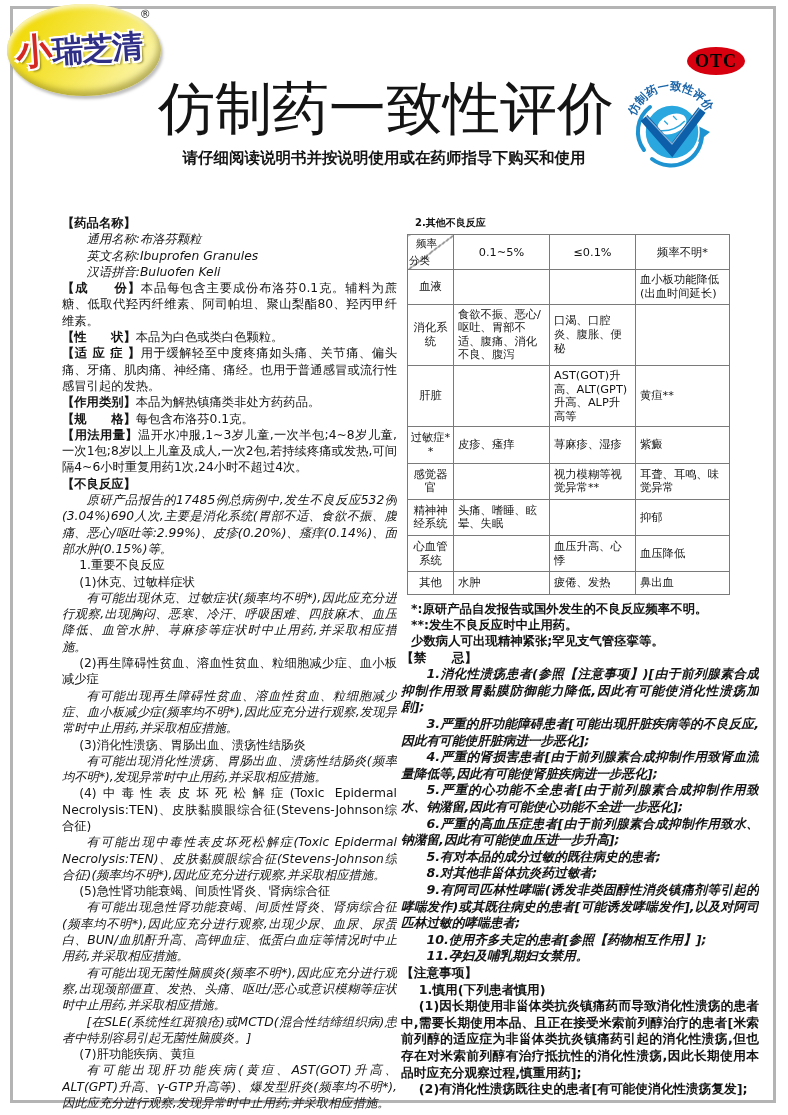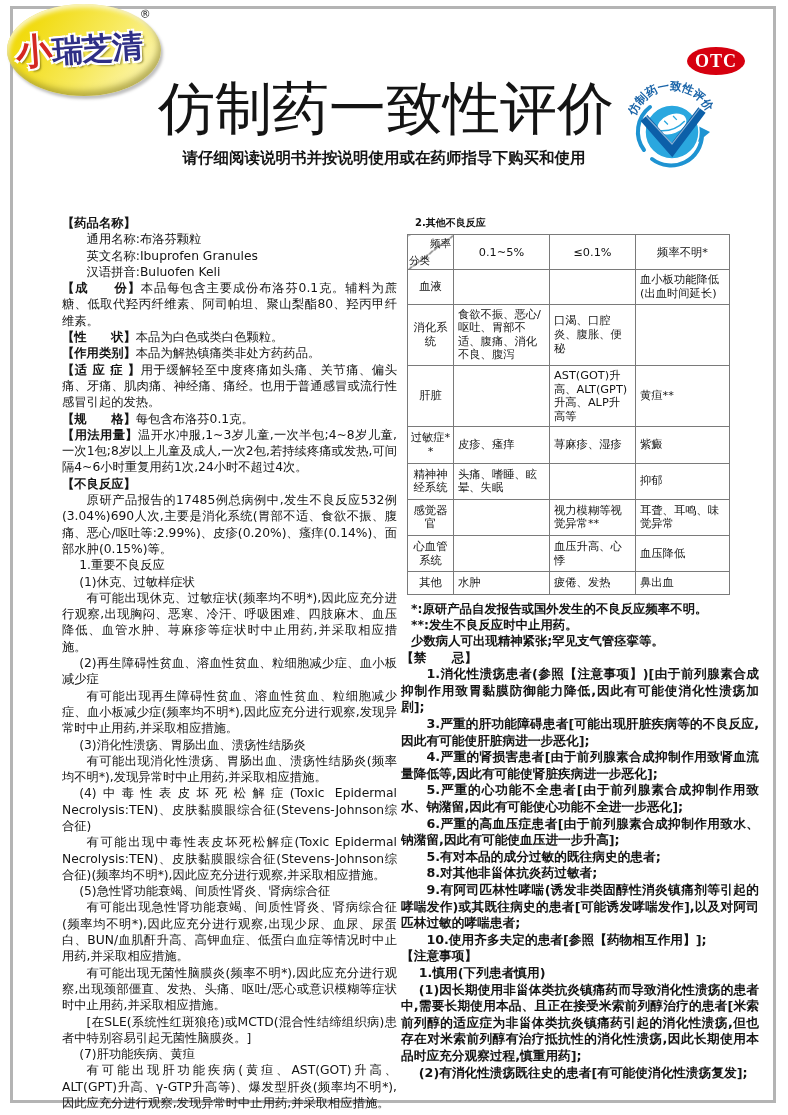--- a/index.html
+++ b/index.html
@@ -16,49 +16,49 @@
     box-shadow:inset -3px -5px 6px rgba(120,110,10,.5),inset 2px 3px 5px rgba(255,255,255,.8),2px 3px 3px rgba(0,0,0,.25);
     display:flex;align-items:center;justify-content:center;}
   .logo-inner{white-space:nowrap;transform:rotate(-4deg);margin-top:-4px;}
   .logo-xiao{color:#d42822;font-size:36px;font-weight:bold;
     text-shadow:-2px -2px 0 #fff,2px -2px 0 #fff,-2px 2px 0 #fff,2px 2px 0 #fff,3px 3px 2px rgba(90,80,0,.6);}
   .logo-rest{color:#2f2f86;font-size:31px;font-weight:bold;letter-spacing:-1px;
     text-shadow:-2px -2px 0 #fff,2px -2px 0 #fff,-2px 2px 0 #fff,2px 2px 0 #fff,3px 3px 2px rgba(90,80,0,.6);}
   .logo-reg{color:#222;font-size:11px;vertical-align:top;position:relative;top:-12px;
     text-shadow:-1px -1px 0 #fff,1px 1px 0 #fff;}
   .otc{position:absolute;left:687px;top:47px;width:58px;height:28px;border-radius:50%;
-    background:#d6000f;color:#ffffff;text-align:center;line-height:28px;
+    background:#d6000f;color:#000000;text-align:center;line-height:28px;
     font-family:"Liberation Serif","DejaVu Serif",serif;font-size:18px;font-weight:bold;letter-spacing:1px;}
   .doc-title{position:absolute;left:158px;top:72px;width:452px;height:72px;line-height:72px;
     text-align:center;font-size:57px;font-weight:500;letter-spacing:0px;white-space:nowrap;}
   .doc-subtitle{position:absolute;left:158px;top:148px;width:452px;text-align:center;
     font-size:15.5px;font-weight:bold;white-space:nowrap;}
   .badge{position:absolute;left:628px;top:74px;width:88px;height:100px;}
   
   .col{position:absolute;top:215px;overflow:hidden;}
   .col-left{left:62px;width:335px;font-size:12.3px;line-height:16.3px;}
   .col-right{left:401px;width:358px;font-size:12.7px;line-height:16.4px;}
   .para{text-align:justify;}
   .ind0{text-indent:0;}
   .ind1{text-indent:1.4em;}
-  .ind2{text-indent:2em;}
+  .ind2{text-indent:2em;font-style:italic;}
   .lbl{font-weight:bold;}
   .col-right .para{font-weight:bold;line-height:16.6px;}
   .sec2-title{font-weight:bold;font-size:10px;margin:0 0 3px 14px;}
   
   table.adr{border-collapse:collapse;margin-left:6px;width:322px;
     font-size:11.3px;line-height:13.6px;table-layout:fixed;font-weight:normal;}
   table.adr th,table.adr td{border:1px solid #7a7a7a;padding:3px 4px;vertical-align:middle;
     word-break:break-all;}
   table.adr thead th{text-align:center;font-weight:normal;height:30px;padding:2px 3px;}
   table.adr tbody th{text-align:center;font-weight:normal;padding:4px 2px;}
   table.adr td{text-align:left;}
   .corner{position:relative;
     background:linear-gradient(to bottom right,transparent calc(50% - 0.6px),#7a7a7a calc(50% - 0.6px),#7a7a7a calc(50% + 0.6px),transparent calc(50% + 0.6px));}
-  .corner .c-top{position:absolute;top:2px;right:2px;font-size:10.5px;}
+  .corner .c-top{position:absolute;top:2px;right:16px;font-size:10.5px;}
   .corner .c-bot{position:absolute;bottom:2px;left:1px;font-size:10.5px;}
   .notes{margin:6px 0 1px 10px;font-weight:bold;font-size:12.4px;line-height:16px;}
 </style>
 </head>
 <body>
 
 <div class="frame"></div>
 
 <div class="logo">
   <div class="logo-inner">
@@ -97,22 +97,22 @@
   </svg>
 </div>
 
 <div class="col col-left" id="left-col">
     <div class="para ind0"><span class="lbl">【药品名称】</span></div>
     <div class="para ind2">通用名称:布洛芬颗粒</div>
     <div class="para ind2">英文名称:Ibuprofen Granules</div>
     <div class="para ind2">汉语拼音:Buluofen Keli</div>
     <div class="para ind0"><span class="lbl">【成　　份】</span>本品每包含主要成份布洛芬0.1克。辅料为蔗糖、低取代羟丙纤维素、阿司帕坦、聚山梨酯80、羟丙甲纤维素。</div>
     <div class="para ind0"><span class="lbl">【性　　状】</span>本品为白色或类白色颗粒。</div>
+    <div class="para ind0"><span class="lbl">【适 应 症 】</span>用于缓解轻至中度疼痛如头痛、关节痛、偏头痛、牙痛、肌肉痛、神经痛、痛经。也用于普通感冒或流行性感冒引起的发热。</div>
     <div class="para ind0"><span class="lbl">【作用类别】</span>本品为解热镇痛类非处方药药品。</div>
-    <div class="para ind0"><span class="lbl">【适 应 症 】</span>用于缓解轻至中度疼痛如头痛、关节痛、偏头痛、牙痛、肌肉痛、神经痛、痛经。也用于普通感冒或流行性感冒引起的发热。</div>
     <div class="para ind0"><span class="lbl">【规　　格】</span>每包含布洛芬0.1克。</div>
     <div class="para ind0"><span class="lbl">【用法用量】</span>温开水冲服,1~3岁儿童,一次半包;4~8岁儿童,一次1包;8岁以上儿童及成人,一次2包,若持续疼痛或发热,可间隔4~6小时重复用药1次,24小时不超过4次。</div>
     <div class="para ind0"><span class="lbl">【不良反应】</span></div>
     <div class="para ind2">原研产品报告的17485例总病例中,发生不良反应532例(3.04%)690人次,主要是消化系统(胃部不适、食欲不振、腹痛、恶心/呕吐等:2.99%)、皮疹(0.20%)、瘙痒(0.14%)、面部水肿(0.15%)等。</div>
     <div class="para ind1">1.重要不良反应</div>
     <div class="para ind1">(1)休克、过敏样症状</div>
     <div class="para ind2">有可能出现休克、过敏症状(频率均不明*),因此应充分进行观察,出现胸闷、恶寒、冷汗、呼吸困难、四肢麻木、血压降低、血管水肿、荨麻疹等症状时中止用药,并采取相应措施。</div>
     <div class="para ind1">(2)再生障碍性贫血、溶血性贫血、粒细胞减少症、血小板减少症</div>
     <div class="para ind2">有可能出现再生障碍性贫血、溶血性贫血、粒细胞减少症、血小板减少症(频率均不明*),因此应充分进行观察,发现异常时中止用药,并采取相应措施。</div>
     <div class="para ind1">(3)消化性溃疡、胃肠出血、溃疡性结肠炎</div>
@@ -166,30 +166,30 @@
           <td>AST(GOT)升高、ALT(GPT)升高、ALP升高等</td>
           <td>黄疸**</td>
         </tr>
         <tr>
           <th>过敏症**</th>
           <td>皮疹、瘙痒</td>
           <td>荨麻疹、湿疹</td>
           <td>紫癜</td>
         </tr>
         <tr>
+          <th>感觉器官</th>
+          <td></td>
+          <td>视力模糊等视觉异常**</td>
+          <td>耳聋、耳鸣、味觉异常</td>
+        </tr>
+        <tr>
           <th>精神神经系统</th>
           <td>头痛、嗜睡、眩晕、失眠</td>
           <td></td>
           <td>抑郁</td>
-        </tr>
-        <tr>
-          <th>感觉器官</th>
-          <td></td>
-          <td>视力模糊等视觉异常**</td>
-          <td>耳聋、耳鸣、味觉异常</td>
         </tr>
         <tr>
           <th>心血管系统</th>
           <td></td>
           <td>血压升高、心悸</td>
           <td>血压降低</td>
         </tr>
         <tr>
           <th>其他</th>
           <td>水肿</td>
@@ -207,18 +207,19 @@
       <div class="para ind0"><span class="lbl">【禁　　忌】</span></div>
       <div class="para ind2">1.消化性溃疡患者(参照【注意事项】)[由于前列腺素合成抑制作用致胃黏膜防御能力降低,因此有可能使消化性溃疡加剧];</div>
       <div class="para ind2">3.严重的肝功能障碍患者[可能出现肝脏疾病等的不良反应,因此有可能使肝脏病进一步恶化];</div>
       <div class="para ind2">4.严重的肾损害患者[由于前列腺素合成抑制作用致肾血流量降低等,因此有可能使肾脏疾病进一步恶化];</div>
       <div class="para ind2">5.严重的心功能不全患者[由于前列腺素合成抑制作用致水、钠潴留,因此有可能使心功能不全进一步恶化];</div>
       <div class="para ind2">6.严重的高血压症患者[由于前列腺素合成抑制作用致水、钠潴留,因此有可能使血压进一步升高];</div>
       <div class="para ind2">5.有对本品的成分过敏的既往病史的患者;</div>
       <div class="para ind2">8.对其他非甾体抗炎药过敏者;</div>
       <div class="para ind2">9.有阿司匹林性哮喘(诱发非类固醇性消炎镇痛剂等引起的哮喘发作)或其既往病史的患者[可能诱发哮喘发作],以及对阿司匹林过敏的哮喘患者;</div>
       <div class="para ind2">10.使用齐多夫定的患者[参照【药物相互作用】];</div>
+      <div class="para ind2">11.孕妇及哺乳期妇女禁用。</div>
       <div class="para ind0"><span class="lbl">【注意事项】</span></div>
       <div class="para ind1">1.慎用(下列患者慎用)</div>
       <div class="para ind1">(1)因长期使用非甾体类抗炎镇痛药而导致消化性溃疡的患者中,需要长期使用本品、且正在接受米索前列醇治疗的患者[米索前列醇的适应症为非甾体类抗炎镇痛药引起的消化性溃疡,但也存在对米索前列醇有治疗抵抗性的消化性溃疡,因此长期使用本品时应充分观察过程,慎重用药];</div>
       <div class="para ind1">(2)有消化性溃疡既往史的患者[有可能使消化性溃疡复发];</div>
     </div>
 </div>
 
 </body></html>

